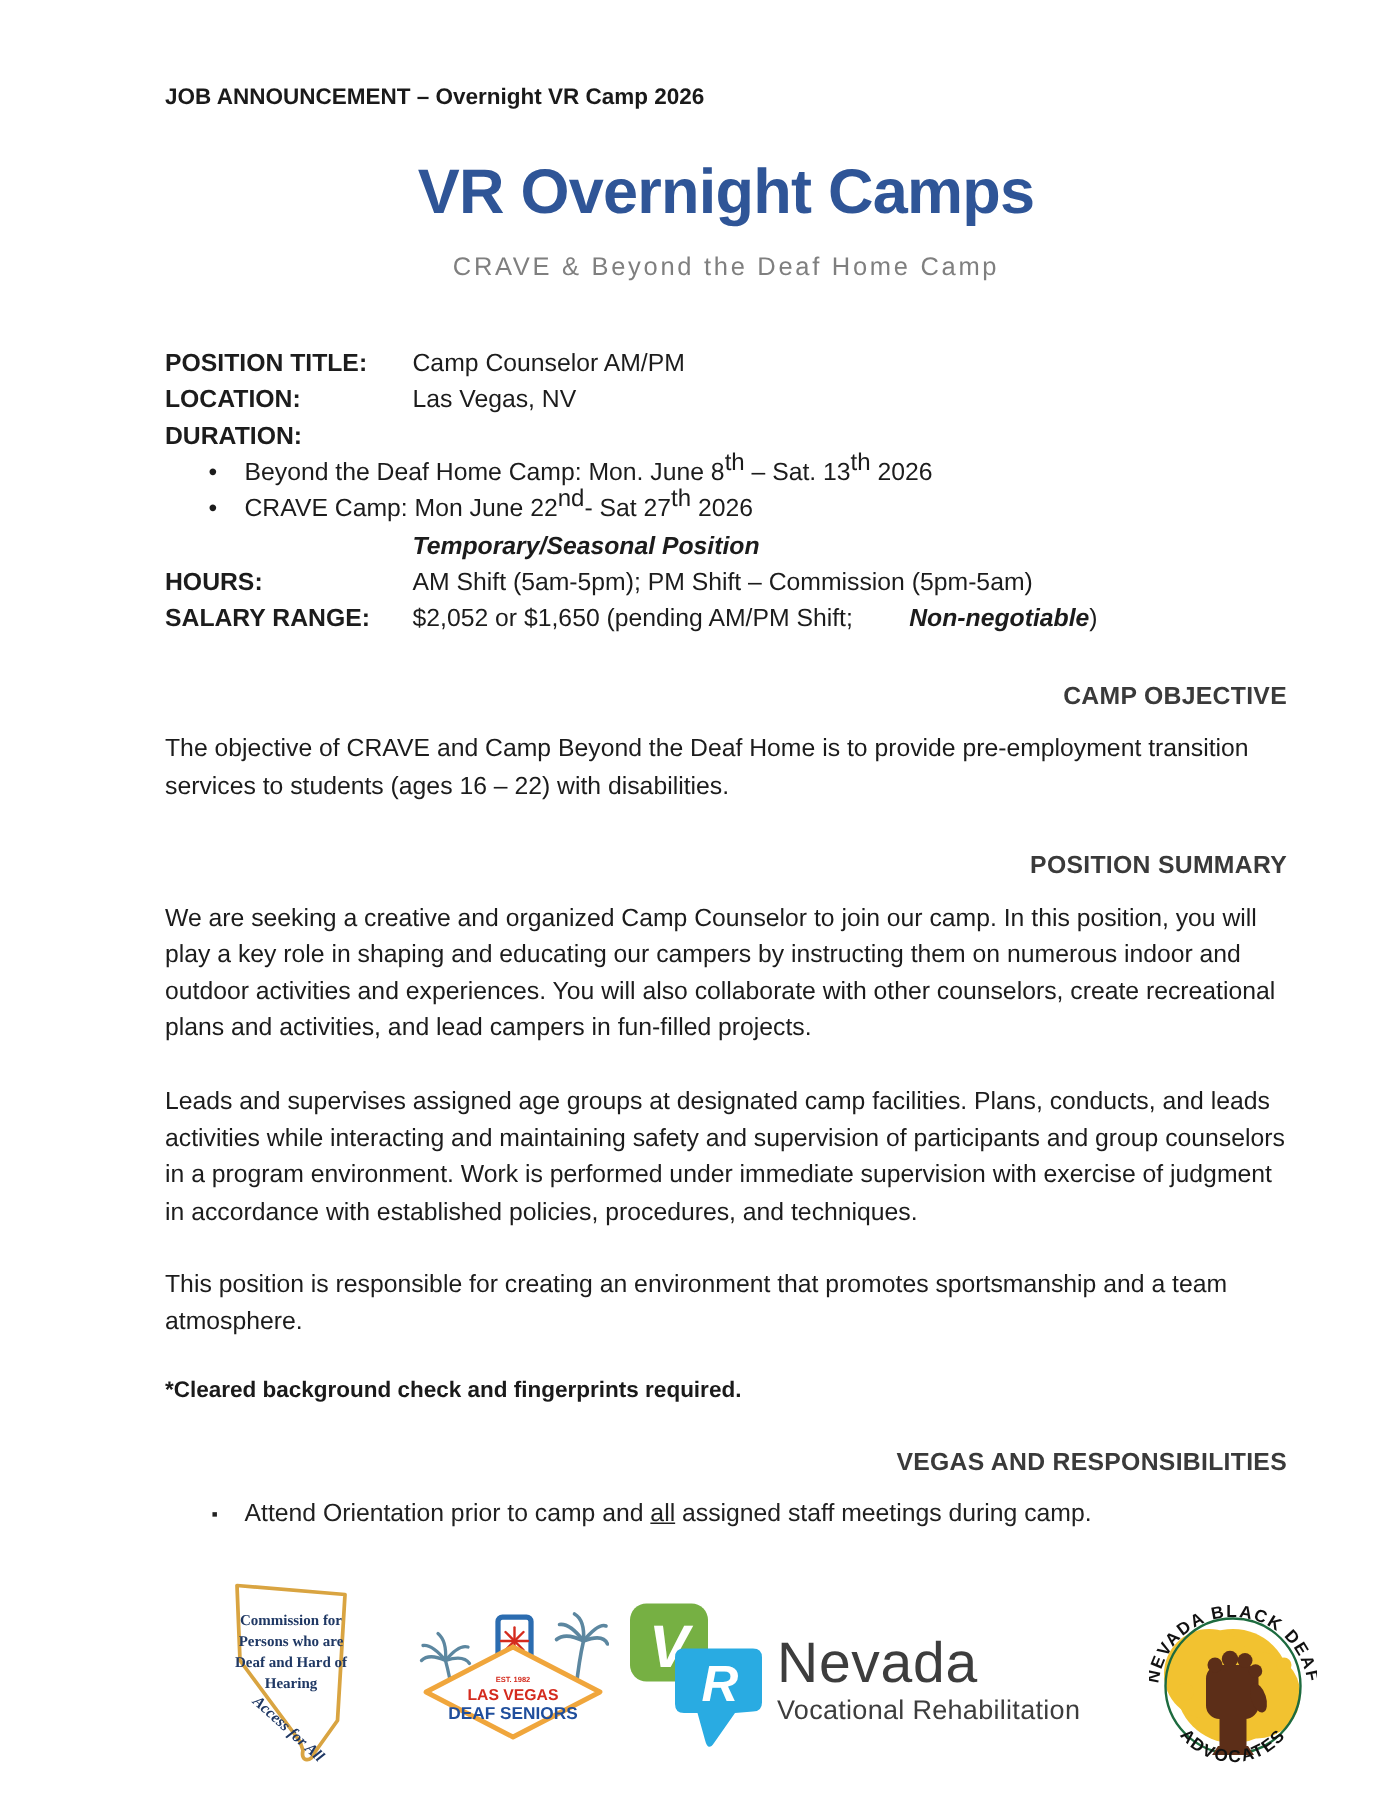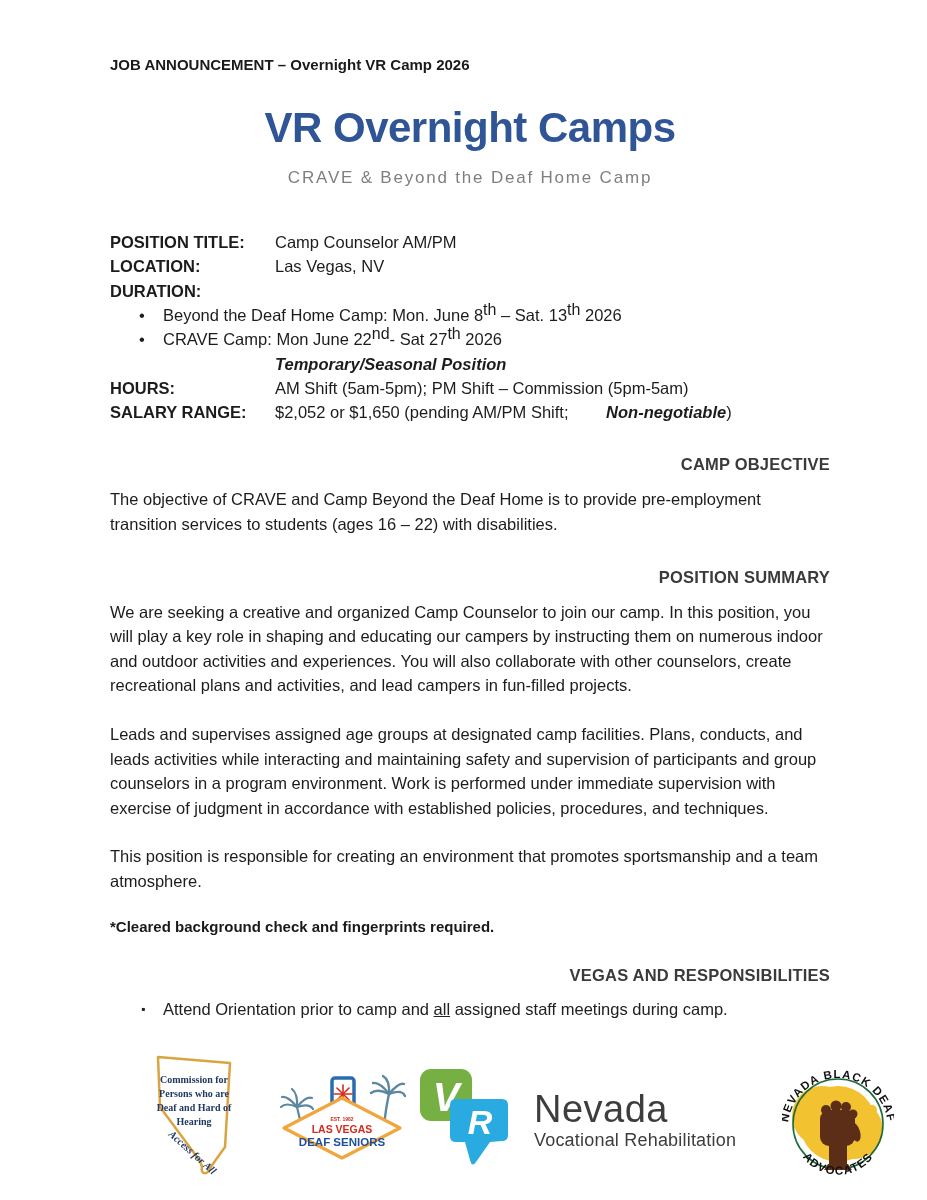--- a/index.html
+++ b/index.html
@@ -2,21 +2,21 @@
 <html><head>
 <meta charset="utf-8">
 <style>
   * { margin:0; padding:0; box-sizing:border-box; }
   html,body { background:#ffffff; }
   body {
     width:927px; height:1200px; overflow:hidden;
     font-family:"Liberation Sans","DejaVu Sans",sans-serif;
     color:#212121;
   }
-  .page { width:927px; height:1200px; padding:56px 97px 0 110px; position:relative; }
+  .page { width:927px; height:1200px; padding:56px 69px 0 110px; position:relative; }
 
   .doc-header { font-size:15px; font-weight:bold; color:#1a1a1a; }
 
   .title-block { text-align:center; margin-top:33px; }
   .main-title { font-size:42px; font-weight:bold; color:#2F5597; line-height:1.05; letter-spacing:-0.5px; }
   .subtitle { font-size:17px; color:#7F7F7F; letter-spacing:1.8px; margin-top:18px; }
 
   .details { margin-top:42px; font-size:16.5px; line-height:24.3px; color:#1c1c1c; }
   .detail-row { display:flex; }
   .detail-label { width:165px; font-weight:bold; flex:0 0 165px; }
@@ -35,21 +35,21 @@
   .duties-list { list-style:none; margin-top:-1px; }
   .duties-list li { position:relative; padding-left:53px; font-size:16.5px; line-height:24.6px; }
   .duties-list li::before { content:"▪"; position:absolute; left:31px; top:0; font-size:12px; }
   .u { text-decoration:underline; }
 
   .logos { margin-top:26px; display:flex; align-items:center; height:140px; }
   .logo { flex:0 0 auto; }
   .logo-commission { margin-left:28px; }
   .logo-lv { margin-left:36px; }
   .logo-vr { margin-left:12px; display:flex; align-items:center; }
-  .vr-text { margin-left:24px; margin-top:6px; }
+  .vr-text { margin-left:8px; margin-top:6px; }
   .vr-name { font-size:38px; color:#3d3d3d; line-height:1.0; letter-spacing:0.5px; }
   .vr-sub { font-size:18px; color:#3d3d3d; margin-top:2px; letter-spacing:0.2px; }
   .logo-nbda { margin-left:46px; }
 </style>
 </head>
 <body>
 
 <div class="page">
 
   <div class="doc-header">JOB ANNOUNCEMENT – Overnight VR Camp 2026</div>

